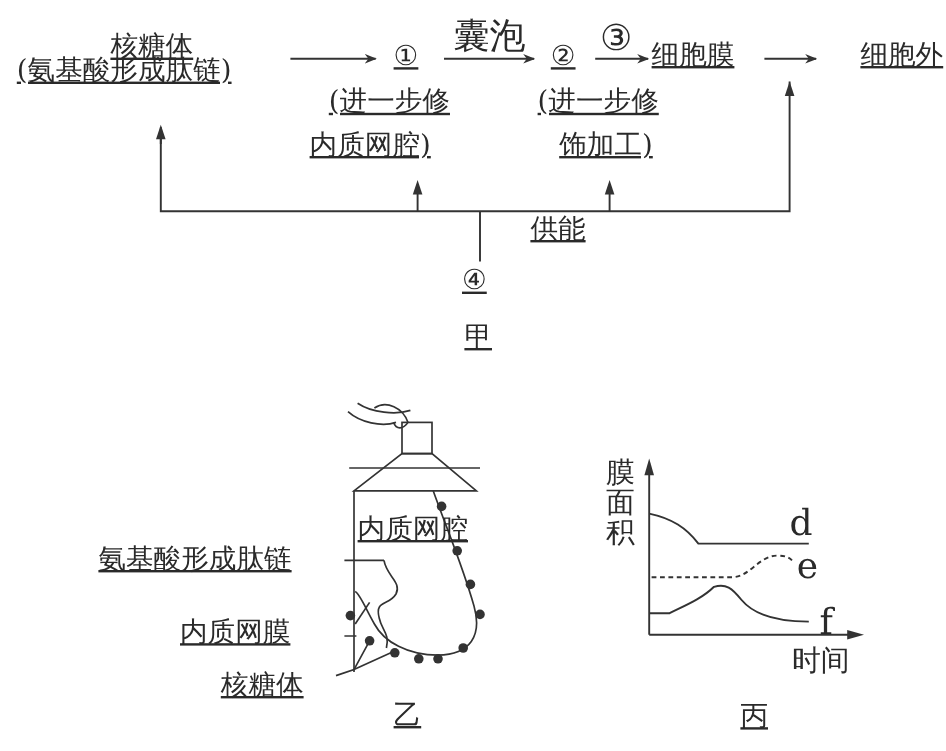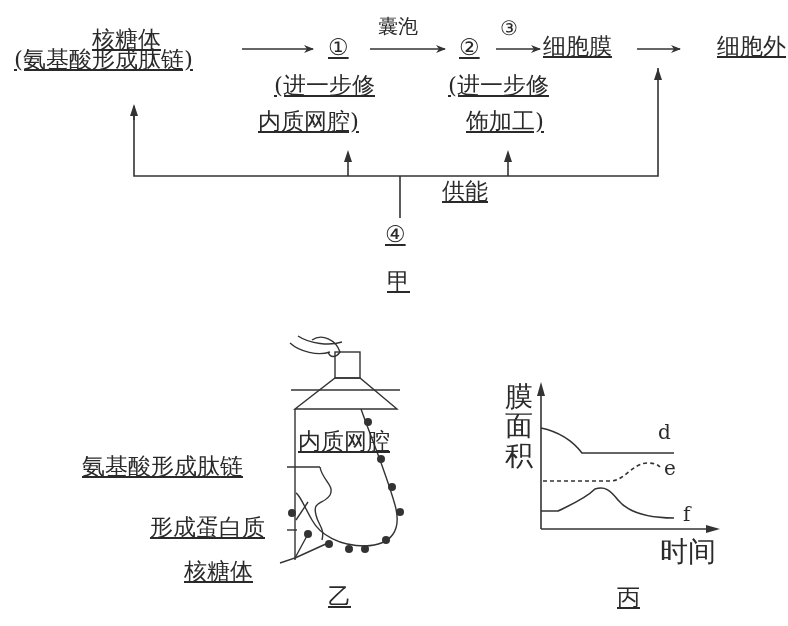--- a/index.html
+++ b/index.html
@@ -1,21 +1,21 @@
 <!DOCTYPE html>
 <html><head>
 <meta charset="utf-8">
 <style>
   html, body { margin: 0; padding: 0; background: #ffffff; }
   body { width: 788px; height: 626px; position: relative; overflow: hidden;
          font-family: "DejaVu Serif", "Liberation Serif", serif; color: #2a2a2a; }
   .t { position: absolute; white-space: nowrap; line-height: 1; }
   .f26 { font-size: 23px; text-decoration: underline; }
-  .f24 { font-size: 28px; }
-  .f22 { font-size: 20px; }
+  .f24 { font-size: 24px; }
+  .f22 { font-size: 30px; }
   svg { position: absolute; left: 0; top: 0; }
   .ln { stroke: #333; stroke-width: 1.6; fill: none; }
   .ln2 { stroke: #333; stroke-width: 1.4; fill: none; }
   .dot { fill: #333; }
 </style>
 </head>
 <body>
 
 <svg width="788" height="626">
   <defs>
@@ -101,21 +101,21 @@
 <div class="t f22" style="left:500px; top:18px;">③</div>
 <div class="t f26" style="left:543px; top:35px;">细胞膜</div>
 <div class="t f26" style="left:686px; top:35px;margin-left:31px;">细胞外</div>
 
 <div class="t f26" style="left:406px; top:180px;margin-left:36px;">供能</div>
 <div class="t f26" style="left:385px; top:223px;">④</div>
 <div class="t f26" style="left:387px; top:270px;">甲</div>
 
 <div class="t f26" style="left:298px; top:430px;">内质网腔</div>
 <div class="t f26" style="left:82px; top:455px;">氨基酸形成肽链</div>
-<div class="t f26" style="left:150px; top:516px;">形成蛋白质</div>
+<div class="t f26" style="left:150px; top:516px;">内质网膜</div>
 <div class="t f26" style="left:184px; top:560px;">核糖体</div>
 <div class="t f26" style="left:328px; top:585px;">乙</div>
 
 <div class="t f24" style="left:505px; top:382px; width:26px; white-space:normal; word-break:break-all; line-height:1.05;">膜面积</div>
 <div class="t f22" style="left:658px; top:422px;">d</div>
 <div class="t f22" style="left:664px; top:458px;">e</div>
 <div class="t f22" style="left:683px; top:504px;">f</div>
 <div class="t f24" style="left:660px; top:538px;">时间</div>
 <div class="t f26" style="left:617px; top:586px;">丙</div>
 

